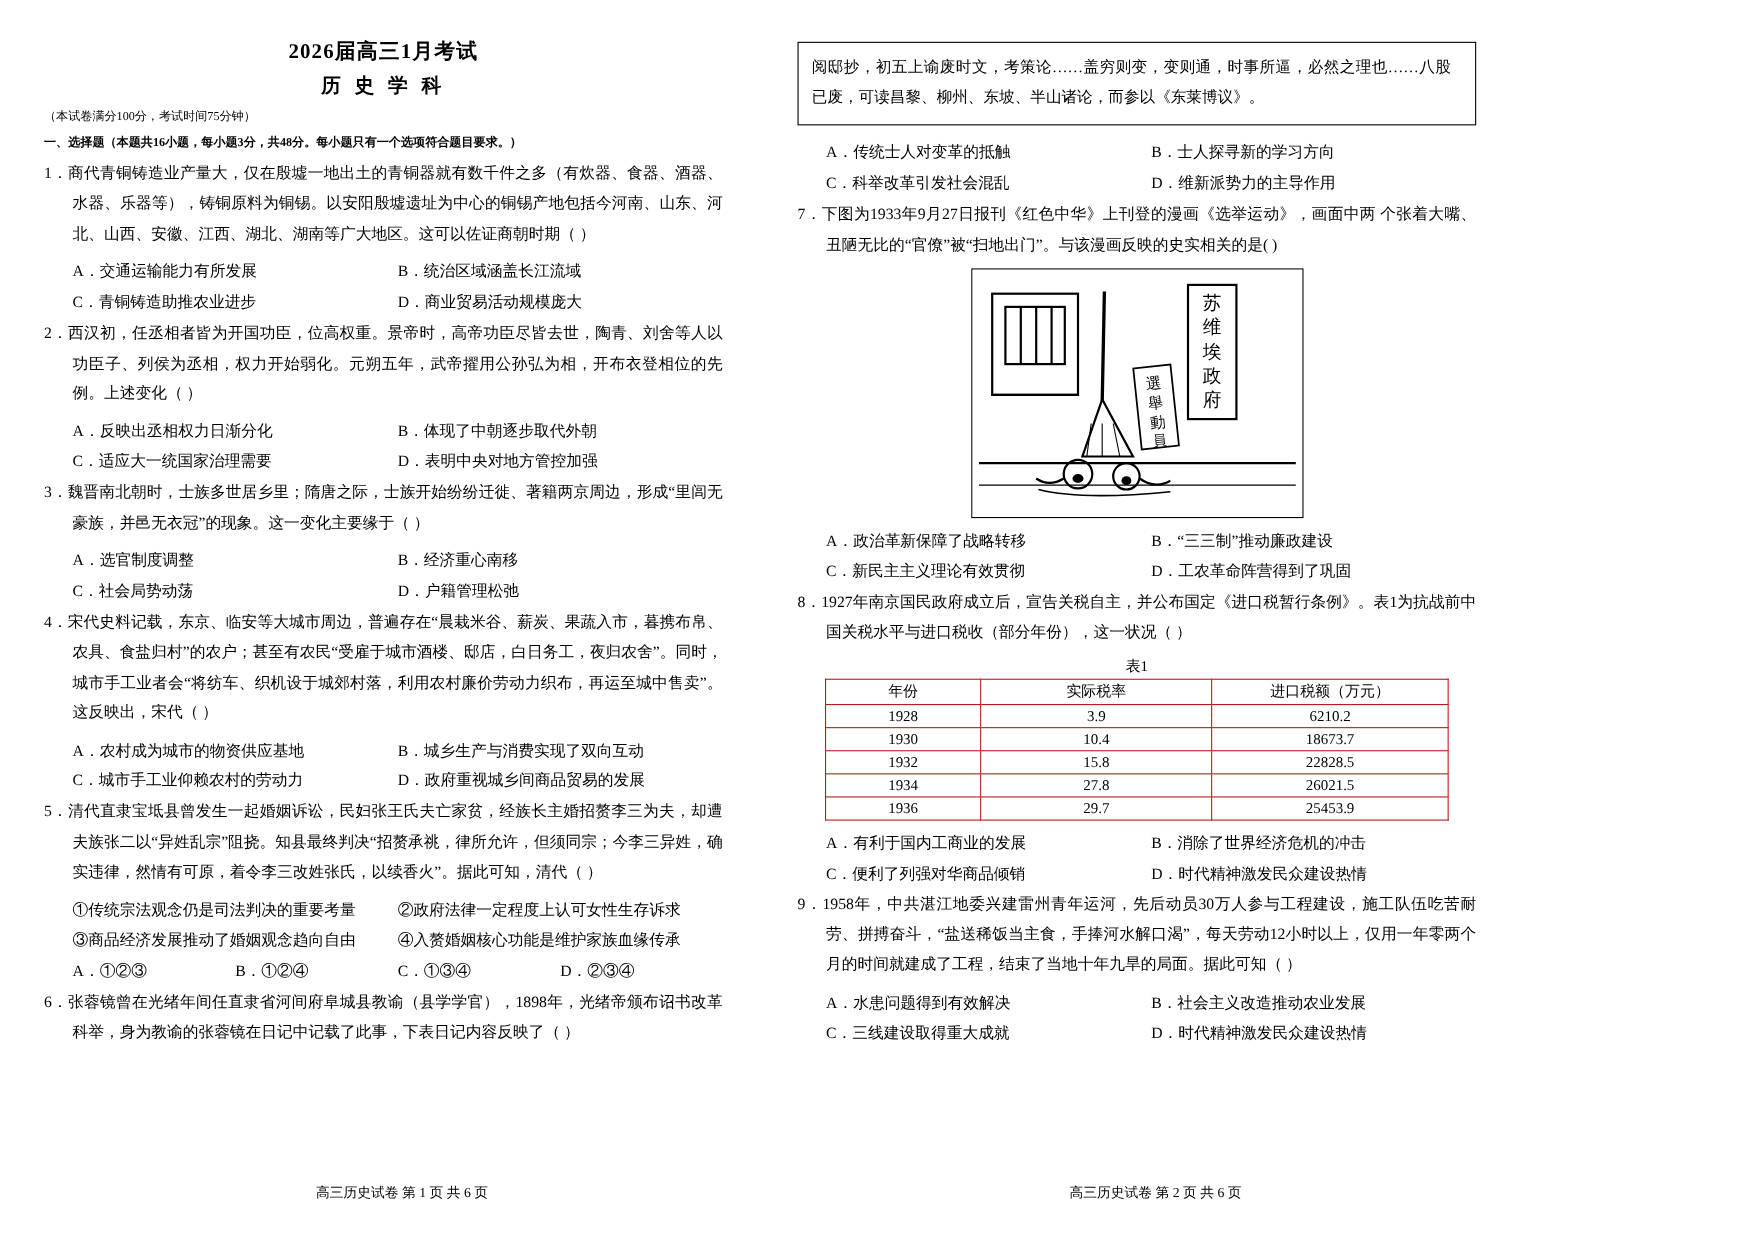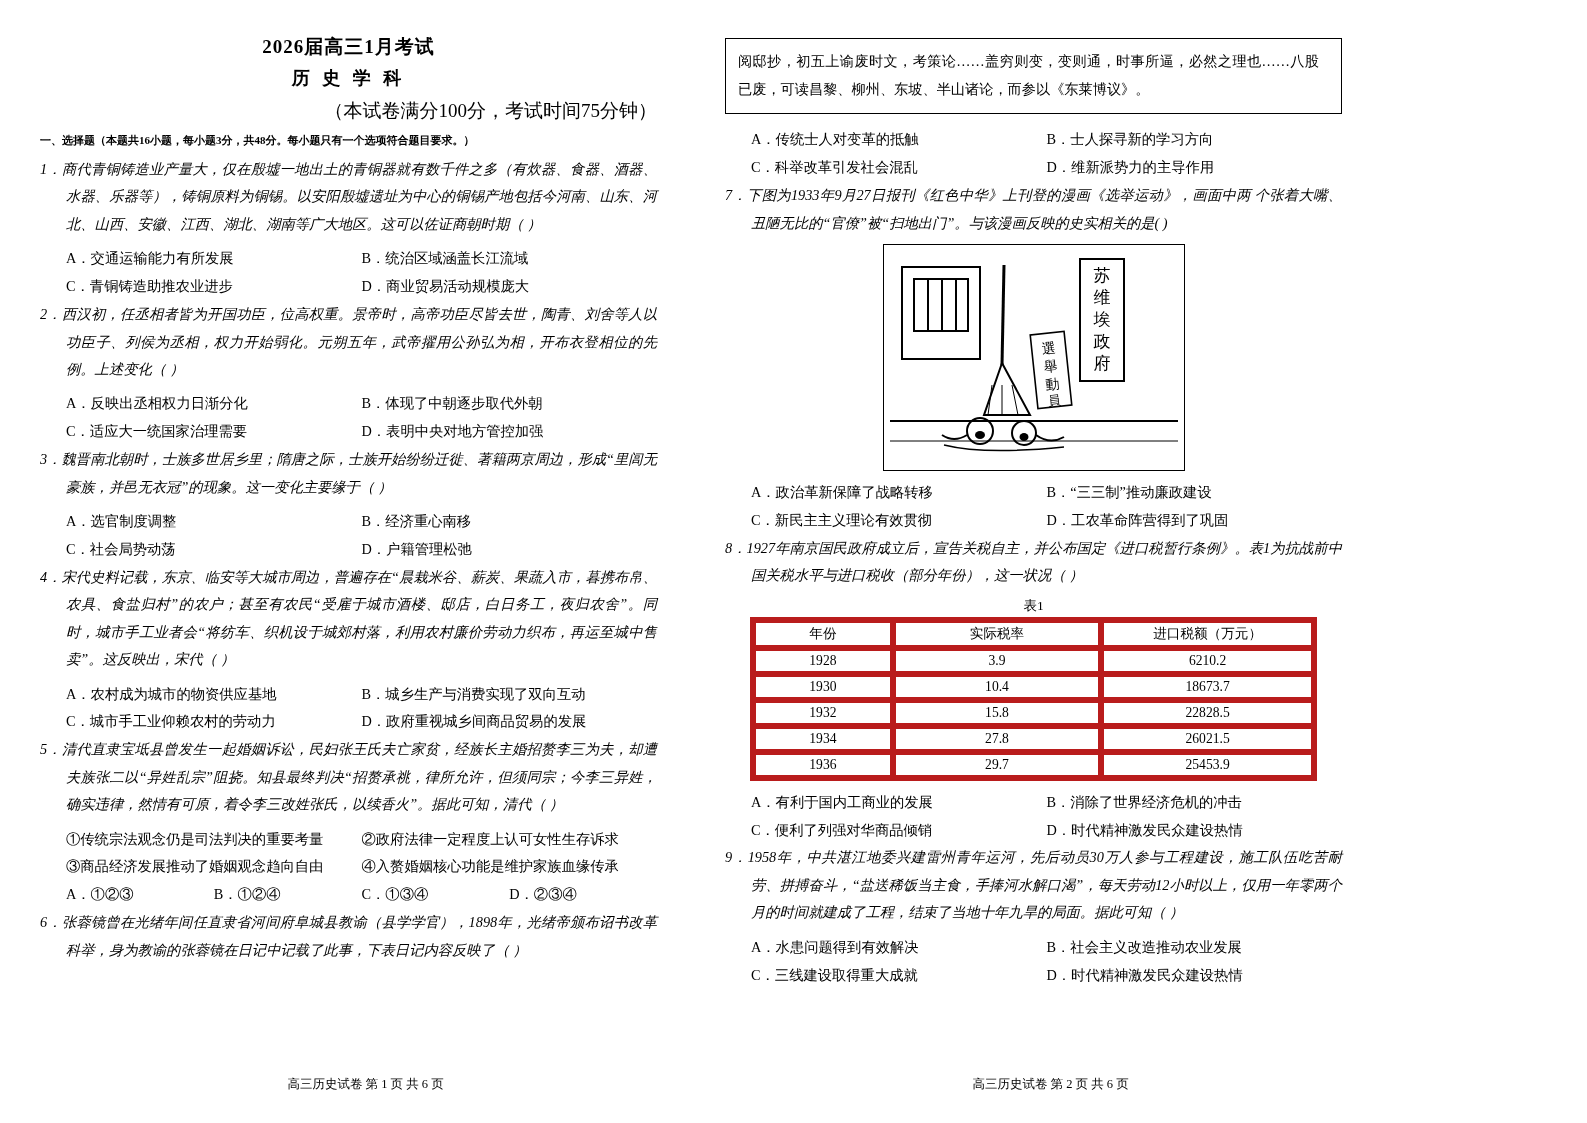--- a/index.html
+++ b/index.html
@@ -39,43 +39,42 @@
     margin: 0 0 6px 0;
   }
   .doc-subtitle {
     text-align: center;
     font-size: 18px;
     font-weight: bold;
     letter-spacing: 4px;
     margin: 0 0 8px 0;
   }
   .doc-note {
-    text-align: right;
-    font-size: 19px;
+    text-align: left;
+    font-size: 11px;
     margin: 0 0 9px 0;
   }
   .section-head {
     font-size: 11px;
     font-weight: bold;
     margin: 0 0 8px 0;
   }
   .q {
     font-size: 14.3px;
     line-height: 1.92;
     margin-bottom: 7px;
     text-align: justify;
   }
   .q .num {
     display: inline;
   }
   .q-body {
     display: block;
     padding-left: 26px;
     text-indent: -26px;
-    font-style: italic;
   }
   .opts {
     display: flex;
     flex-wrap: wrap;
     font-size: 14.3px;
     line-height: 1.95;
     padding-left: 26px;
   }
   .opts .opt {
     width: 50%;
@@ -132,21 +131,21 @@
     font-size: 13.5px;
     margin: 6px 0 2px 0;
   }
   table.data {
     border-collapse: collapse;
     width: 92%;
     margin: 0 auto 8px auto;
     font-size: 13.6px;
   }
   table.data th, table.data td {
-    border: 6px solid #b91c1c;
+    border: 1px solid #b91c1c;
     text-align: center;
     padding: 2px 4px;
     font-weight: normal;
   }
   table.data th { font-weight: normal; }
   table.data col.c1 { width: 25%; }
   table.data col.c2 { width: 37%; }
   table.data col.c3 { width: 38%; }
 </style>
 </head>

